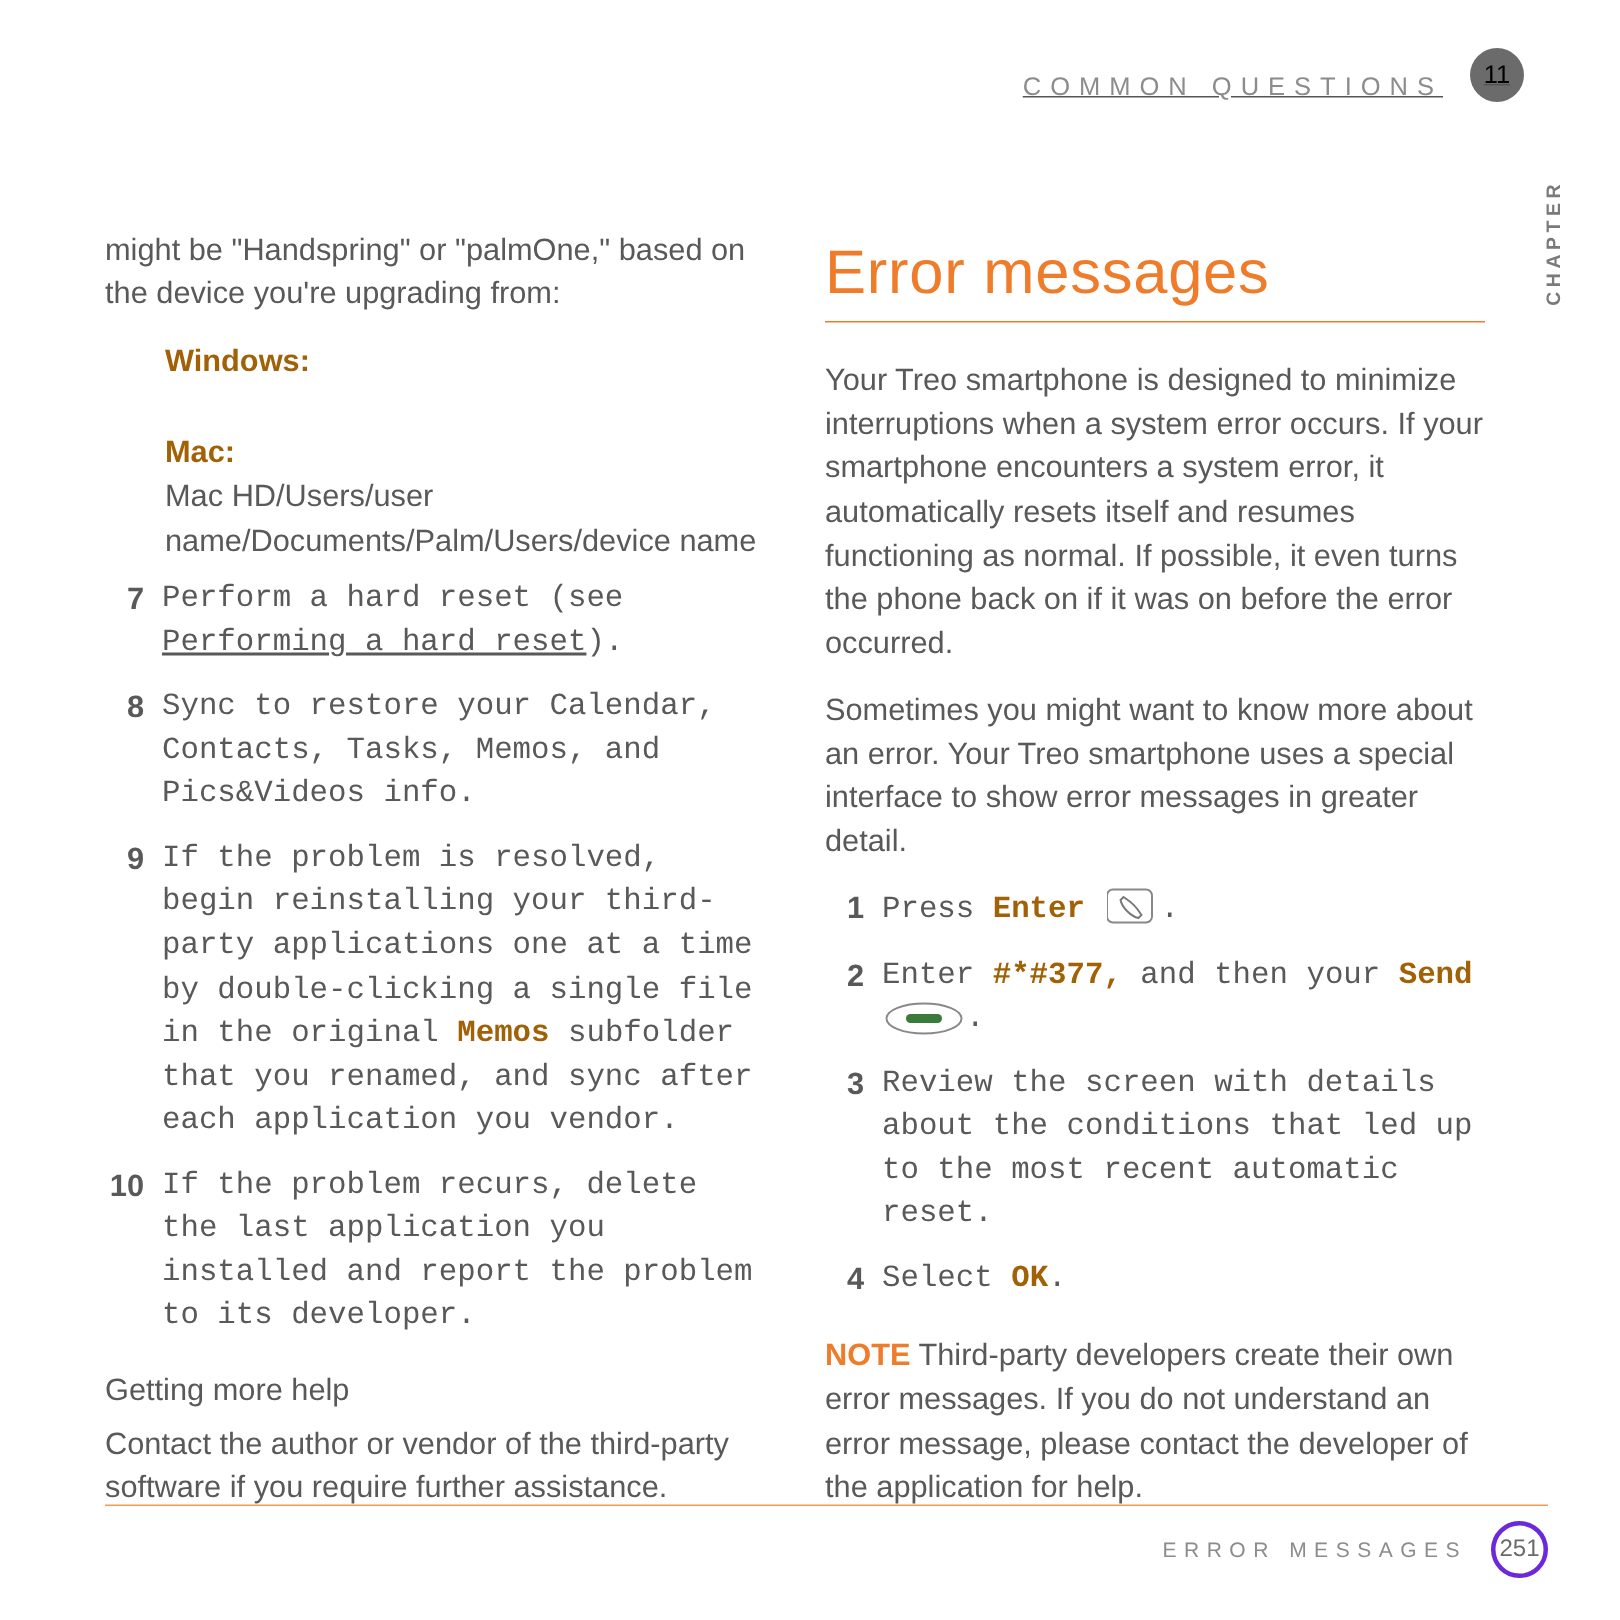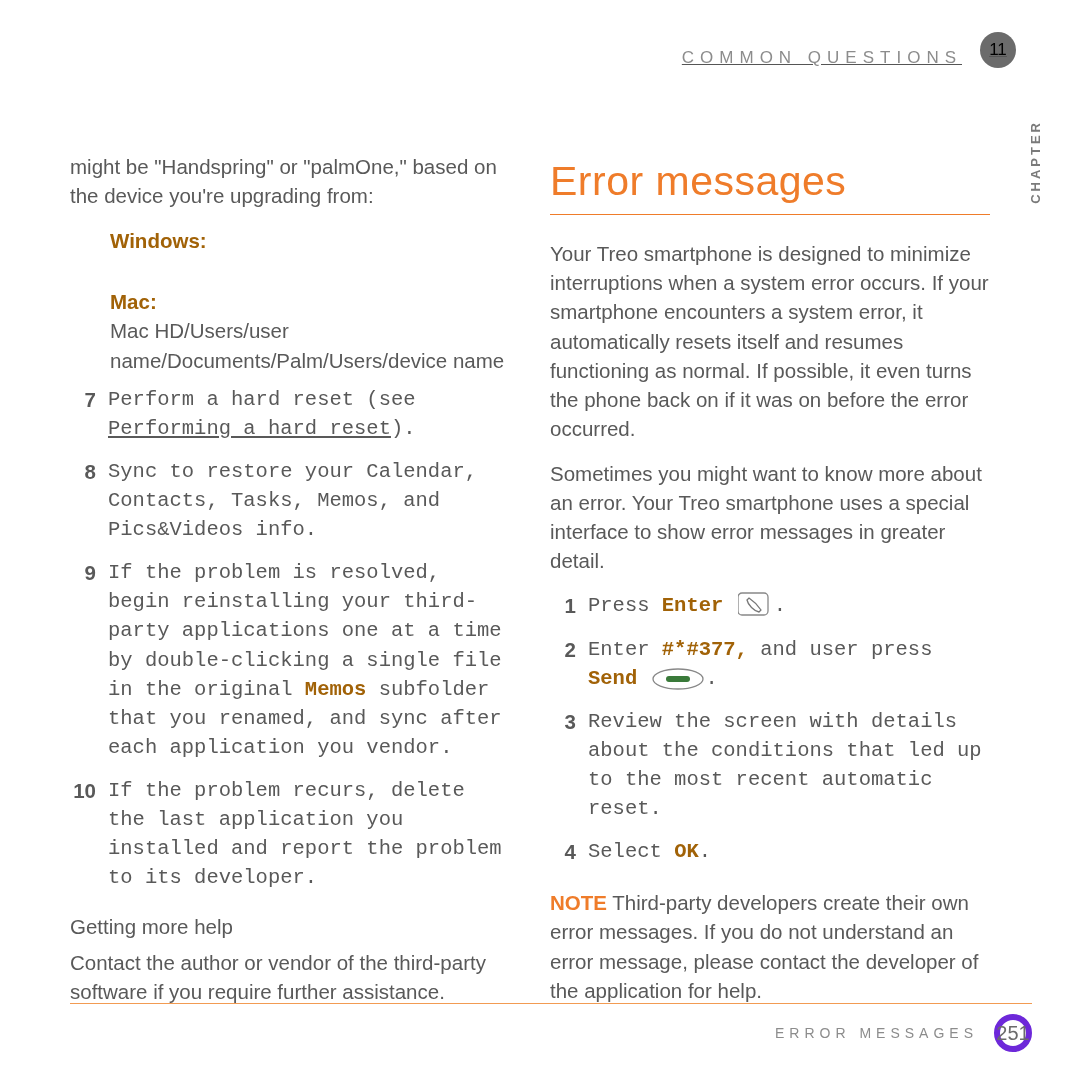--- a/index.html
+++ b/index.html
@@ -42,23 +42,23 @@
 
   .icon { display: inline-block; vertical-align: -6px; margin: 0 2px; }
   .icon svg { display: block; }
 
   
   .footer { position: absolute; bottom: 28px; left: 70px; right: 48px; }
   .footer-rule { border: none; border-top: 1px solid #f29b52; margin-bottom: 10px; }
   .footer-row { display: flex; justify-content: flex-end; align-items: center; gap: 16px; }
   .footer-label { font-size: 14px; letter-spacing: 5px; color: #8c8c8c; }
   .page-badge {
-    width: 38px; height: 38px; border-radius: 50%; border: 6px solid #6d28d9;
+    width: 38px; height: 38px; border-radius: 50%; border: 3px solid #6d28d9;
     display: flex; align-items: center; justify-content: center;
-    font-size: 20px; color: #6b6b6b;
+    font-size: 16px; color: #6b6b6b;
   }
   .p { margin-bottom: 16px; }
 </style>
 </head>
 <body>
 
 <div class="page">
 
   <div class="header">
     <div class="breadcrumb">COMMON QUESTIONS</div>
@@ -117,21 +117,21 @@
           <span>Press </span><strong>Enter</strong><span> </span><span class="icon"><svg width="34" height="26" viewBox="0 0 34 26">
                 <path d="M4 2 h22 a4 4 0 0 1 4 4 v14 a4 4 0 0 1 -4 4 h-22 a4 4 0 0 1 -4 -4 v-14 a4 4 0 0 1 4 -4 z" fill="none" stroke="#888" stroke-width="1.3"></path>
                 <path d="M11 7 c6 4 8 6 12 12 l-2 2 c-5 -1 -11 -7 -12 -12 z" fill="none" stroke="#777" stroke-width="1.3"></path>
               </svg></span><span>.</span>
         </div>
       </div>
 
       <div class="li">
         <div class="num">2</div>
         <div class="body">
-          <span>Enter </span><strong>#*#377,</strong><span> and user press </span><strong>Send</strong><span> </span><span class="icon"><svg width="52" height="22" viewBox="0 0 52 22">
+          <span>Enter </span><strong>#*#377,</strong><span> and then your </span><strong>Send</strong><span> </span><span class="icon"><svg width="52" height="22" viewBox="0 0 52 22">
                 <ellipse cx="26" cy="11" rx="25" ry="10" fill="none" stroke="#888" stroke-width="1.3"></ellipse>
                 <rect x="14" y="8" width="24" height="6" rx="3" fill="#3a7a3a"></rect>
               </svg></span><span>.</span>
         </div>
       </div>
 
       <div class="li">
         <div class="num">3</div>
         <div class="body">Review the screen with details about the conditions that led up to the most recent automatic reset.</div>
       </div>

